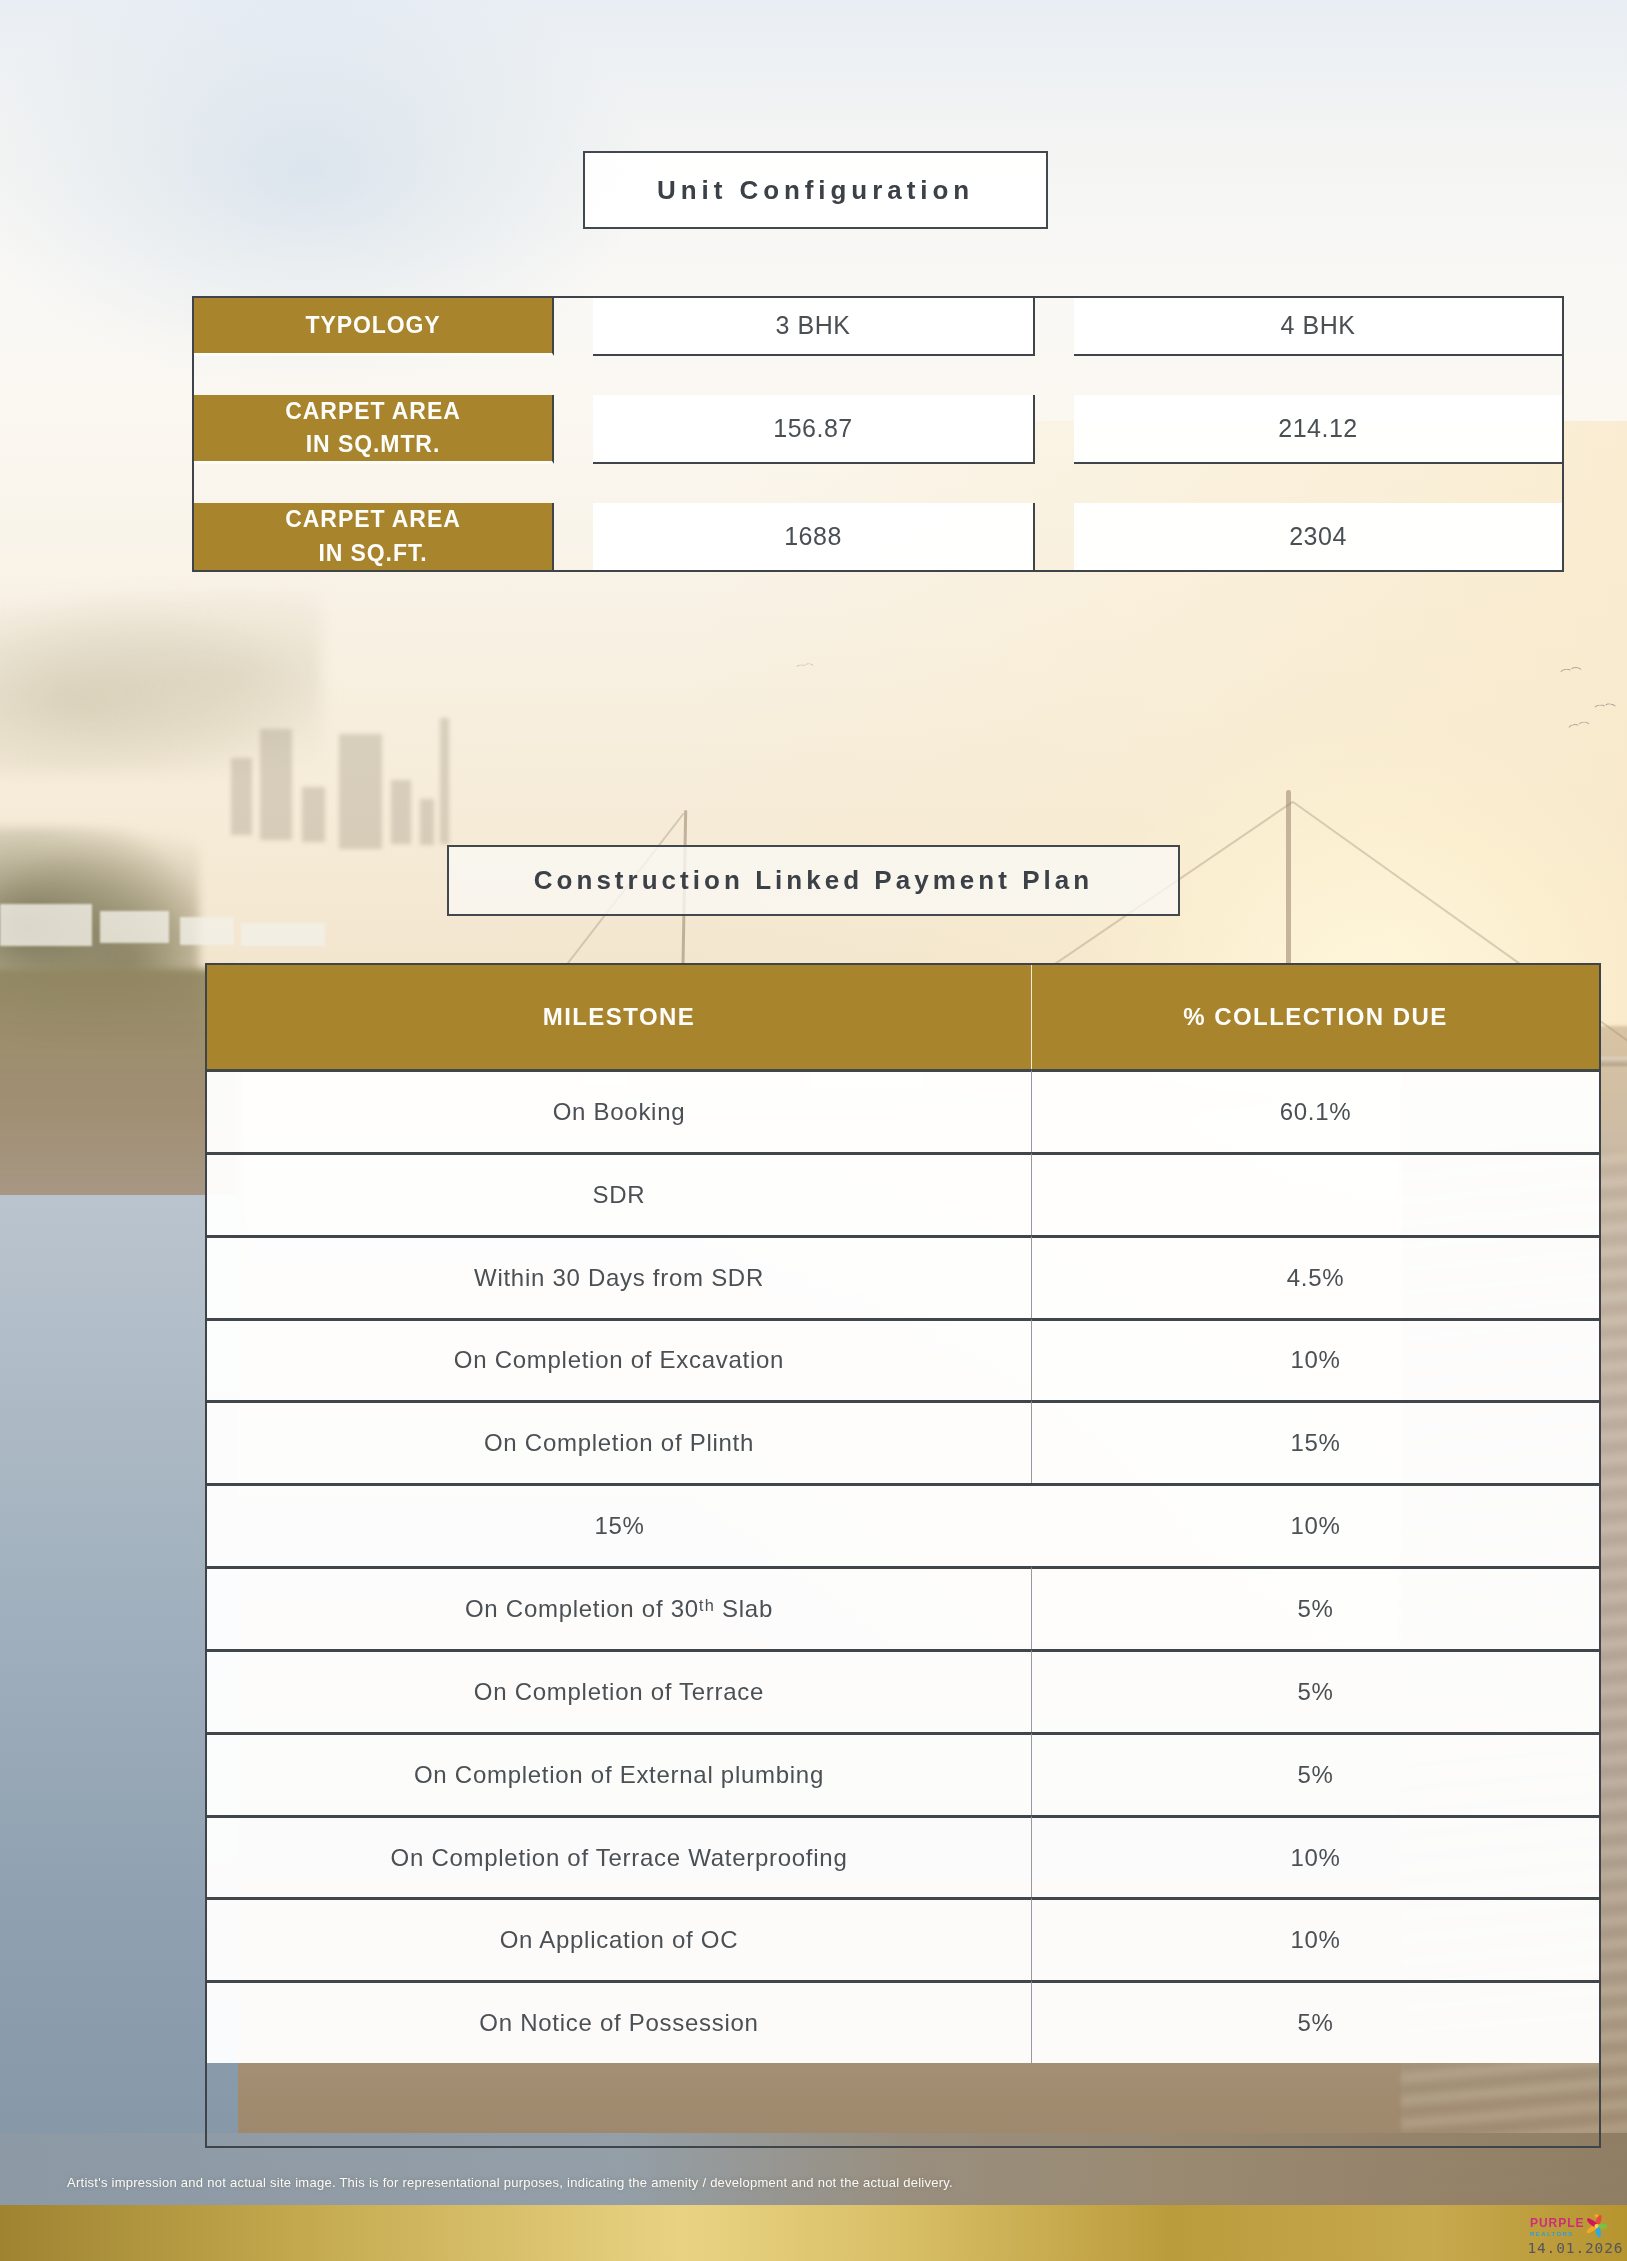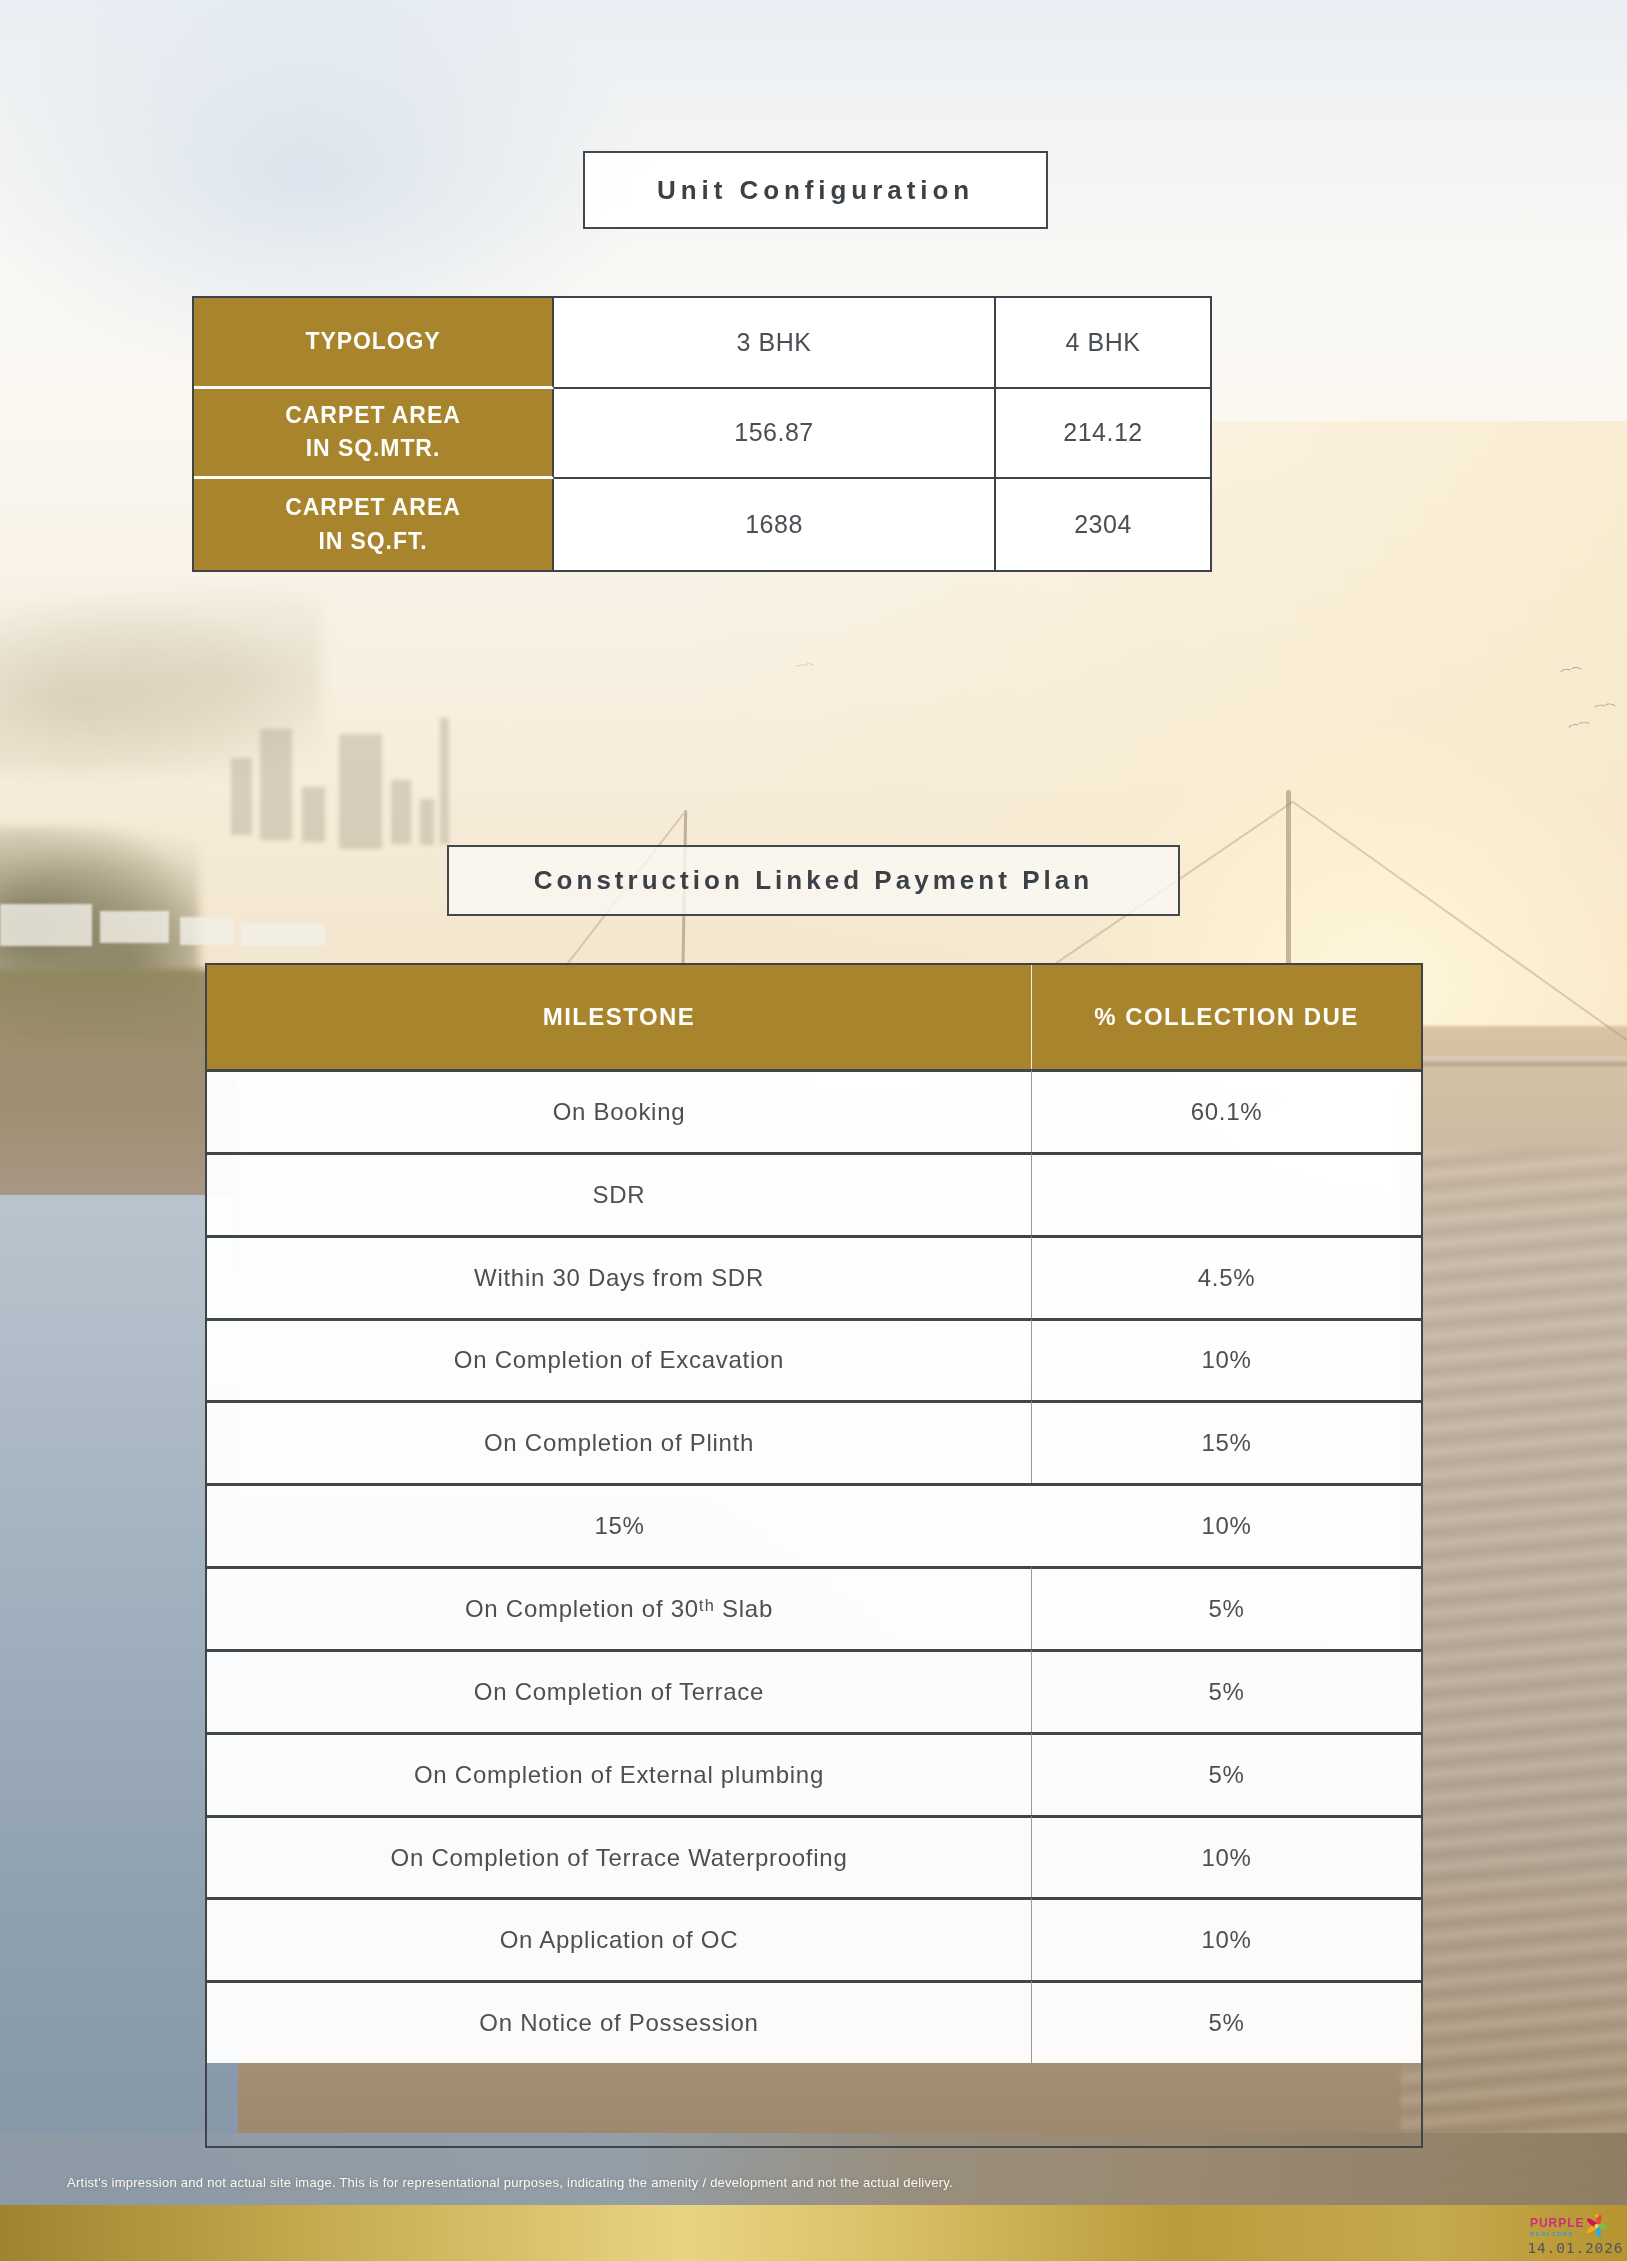--- a/index.html
+++ b/index.html
@@ -45,31 +45,31 @@
   .bird i{position:absolute;top:0;width:12.3px;height:9.2px;border:1.9px solid rgba(112,112,116,.55);
     border-color:rgba(112,112,116,.55) transparent transparent transparent;border-radius:50%;display:block;}
   .bird i+i{left:10px;transform:rotate(14deg);}
   
   .title-box{position:absolute;z-index:2;display:flex;align-items:center;justify-content:center;
     border:2.3px solid #43484e;color:#3c4147;font-weight:bold;}
   .tb-unit{left:583px;top:151px;width:461px;height:74px;background:rgba(255,255,255,.92);
     font-size:26px;letter-spacing:.19em;}
   .tb-clp{left:447px;top:845px;width:729px;height:67px;background:rgba(250,248,245,.78);
     font-size:26px;letter-spacing:.155em;}
-  .ut{position:absolute;z-index:2;left:192px;top:296px;width:1020px;height:276px;
+  .ut{position:absolute;z-index:2;left:192px;top:296px;width:1372px;height:276px;
     display:grid;grid-template-columns:360px 442px 1fr;grid-template-rows:1fr 1fr 1fr;
-    border:2.3px solid #3f444a;box-sizing:border-box;}
+    border:2.3px solid #3f444a;box-sizing:border-box;gap:39px;}
   .ut div{box-sizing:border-box;display:flex;flex-direction:column;align-items:center;justify-content:center;text-align:center;}
   .ut-label{background:#a8842d;color:#fdfdfc;font-weight:bold;font-size:23px;letter-spacing:.04em;
     line-height:1.45;border-right:2.3px solid #3f444a;}
   .ut-label.rgap{border-bottom:3.8px solid #fdfcf9;}
   .ut-data{background:rgba(255,255,255,.97);color:#4a4f54;font-size:25px;letter-spacing:.02em;}
   .ut-data.c1{border-right:2.3px solid #3f444a;}
   .ut-data.rline{border-bottom:2.3px solid #3f444a;}
-  .pt{position:absolute;z-index:2;left:205px;top:963px;width:1218px;height:1185px;
+  .pt{position:absolute;z-index:2;left:205px;top:963px;width:1396px;height:1185px;
     display:grid;grid-template-columns:825px 1fr;grid-template-rows:104px repeat(13,1fr);
     border:2.3px solid #3f444a;box-sizing:border-box;}
   .pt div{box-sizing:border-box;display:flex;align-items:center;justify-content:center;text-align:center;}
   .pt-h{background:#a8842d;color:#fdfdfc;font-weight:bold;font-size:24px;letter-spacing:.06em;}
   .pt-h.c1{border-right:1.5px solid rgba(255,255,255,.85);}
   .pt-c{background:rgba(255,255,255,.96);color:#4b5055;font-size:24px;letter-spacing:.03em;border-top:3.1px solid #41464b;}
   .pt-c.c1{border-right:1.5px solid #969aa0;}
   
   .disclaimer{position:absolute;z-index:3;left:67px;top:2175px;color:rgba(255,255,255,.95);
     font-size:13px;letter-spacing:.02em;text-shadow:0 0 3.8px rgba(110,100,80,.55);}

